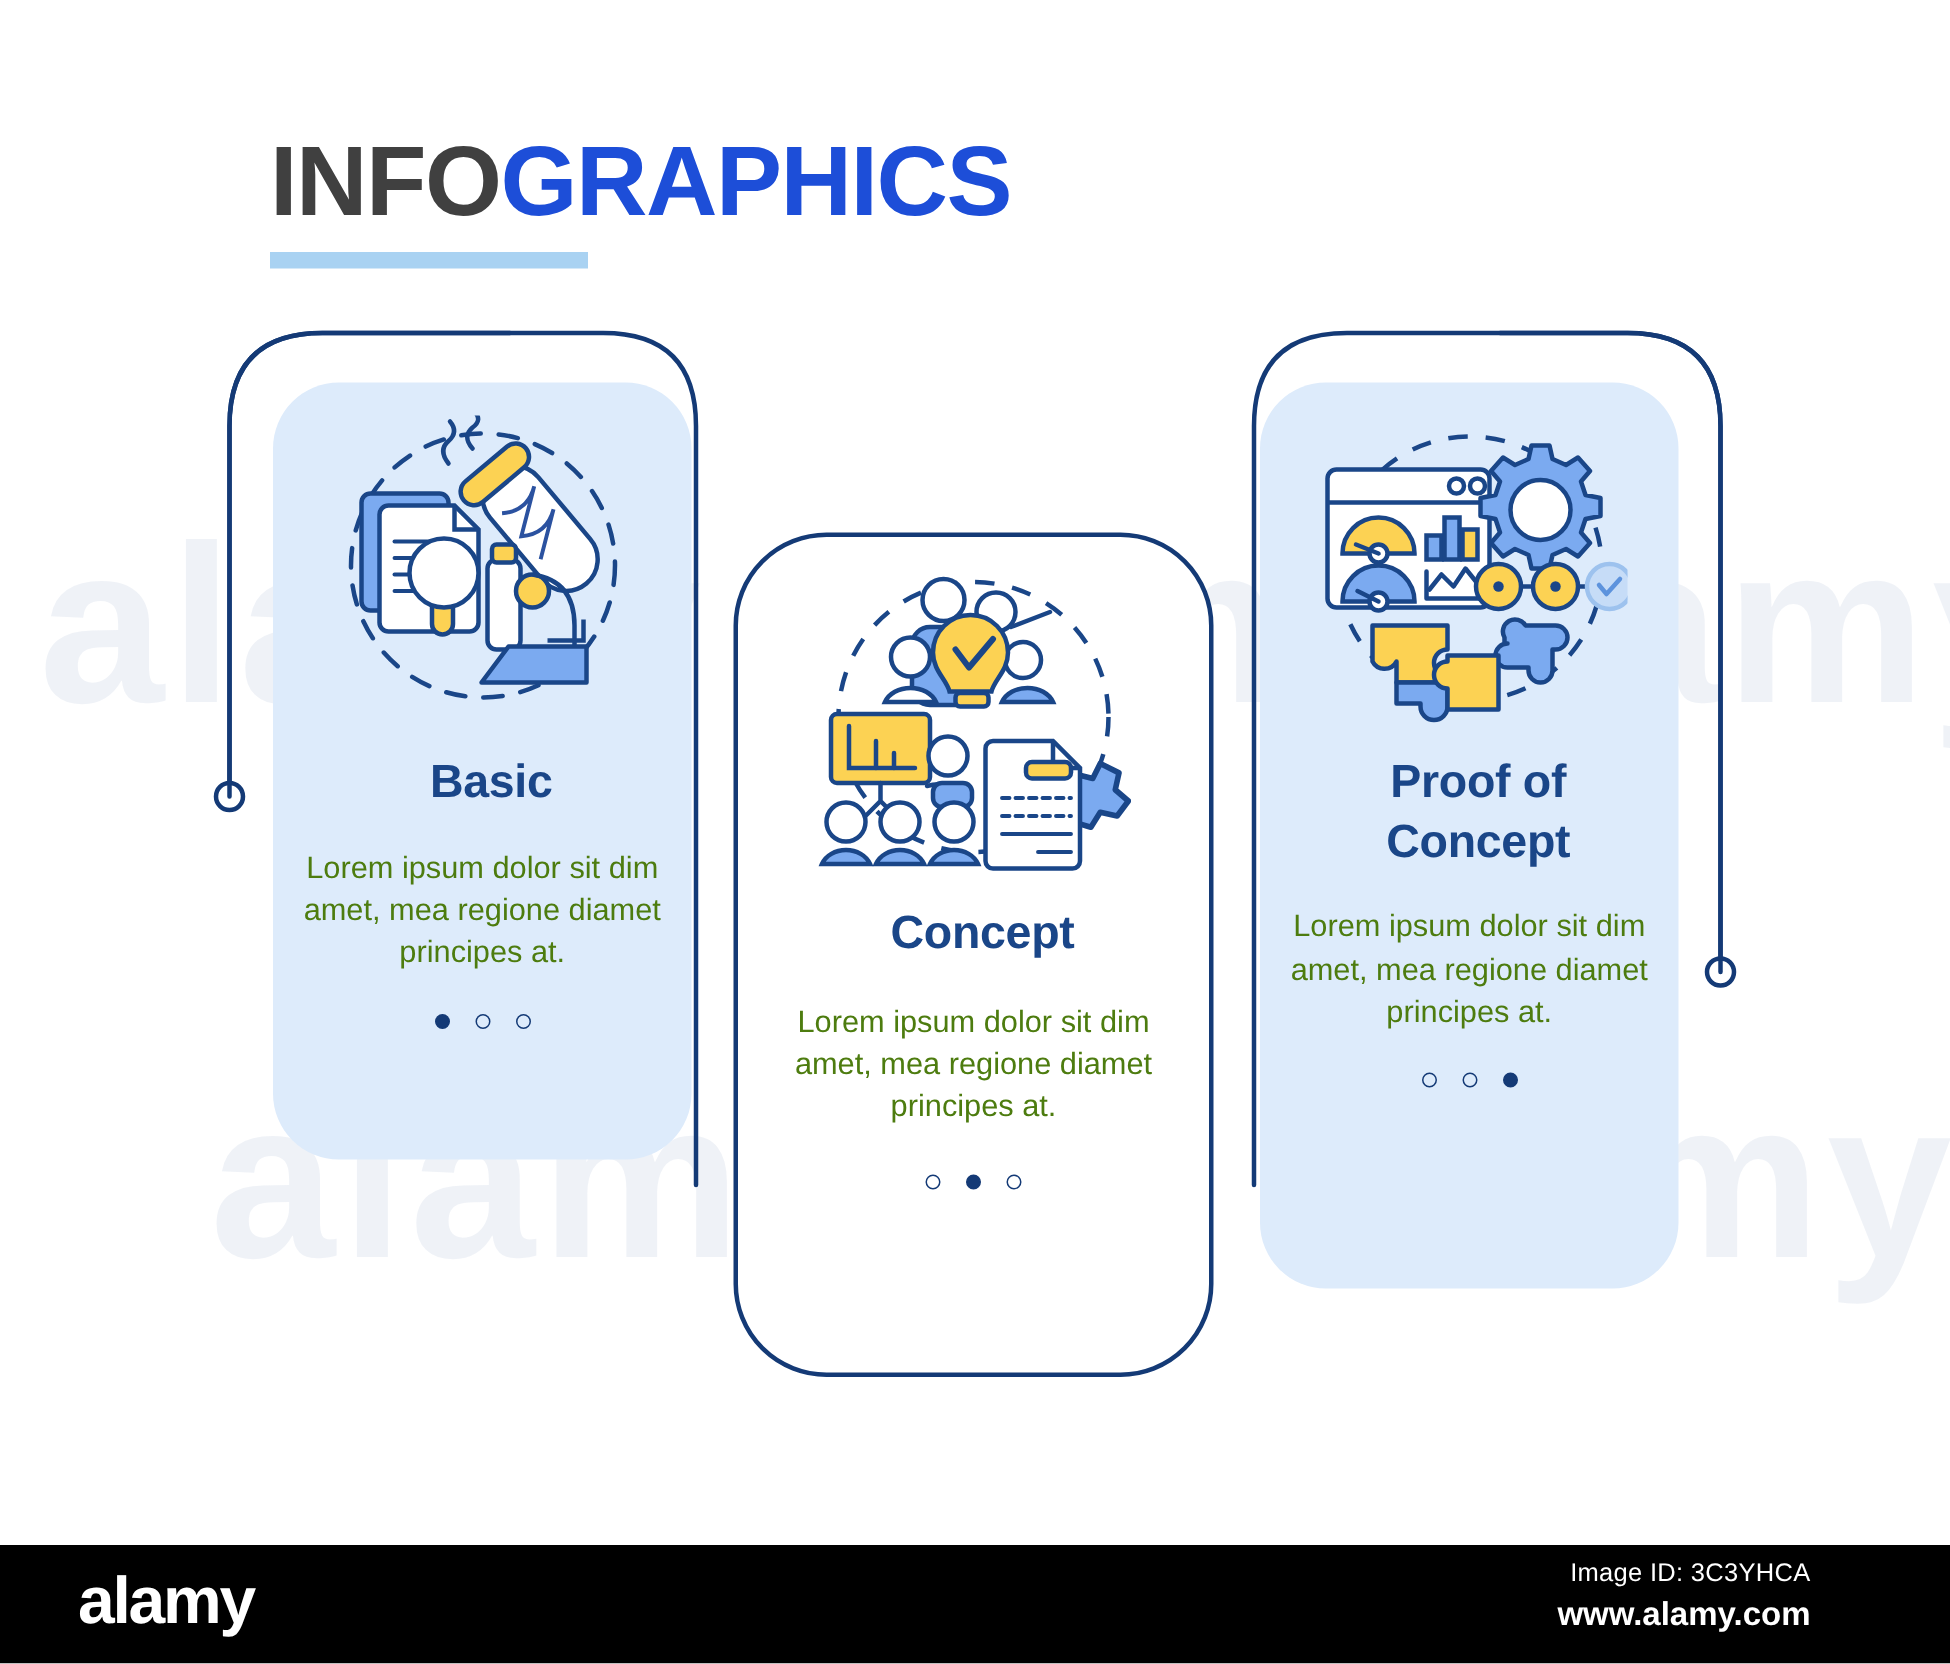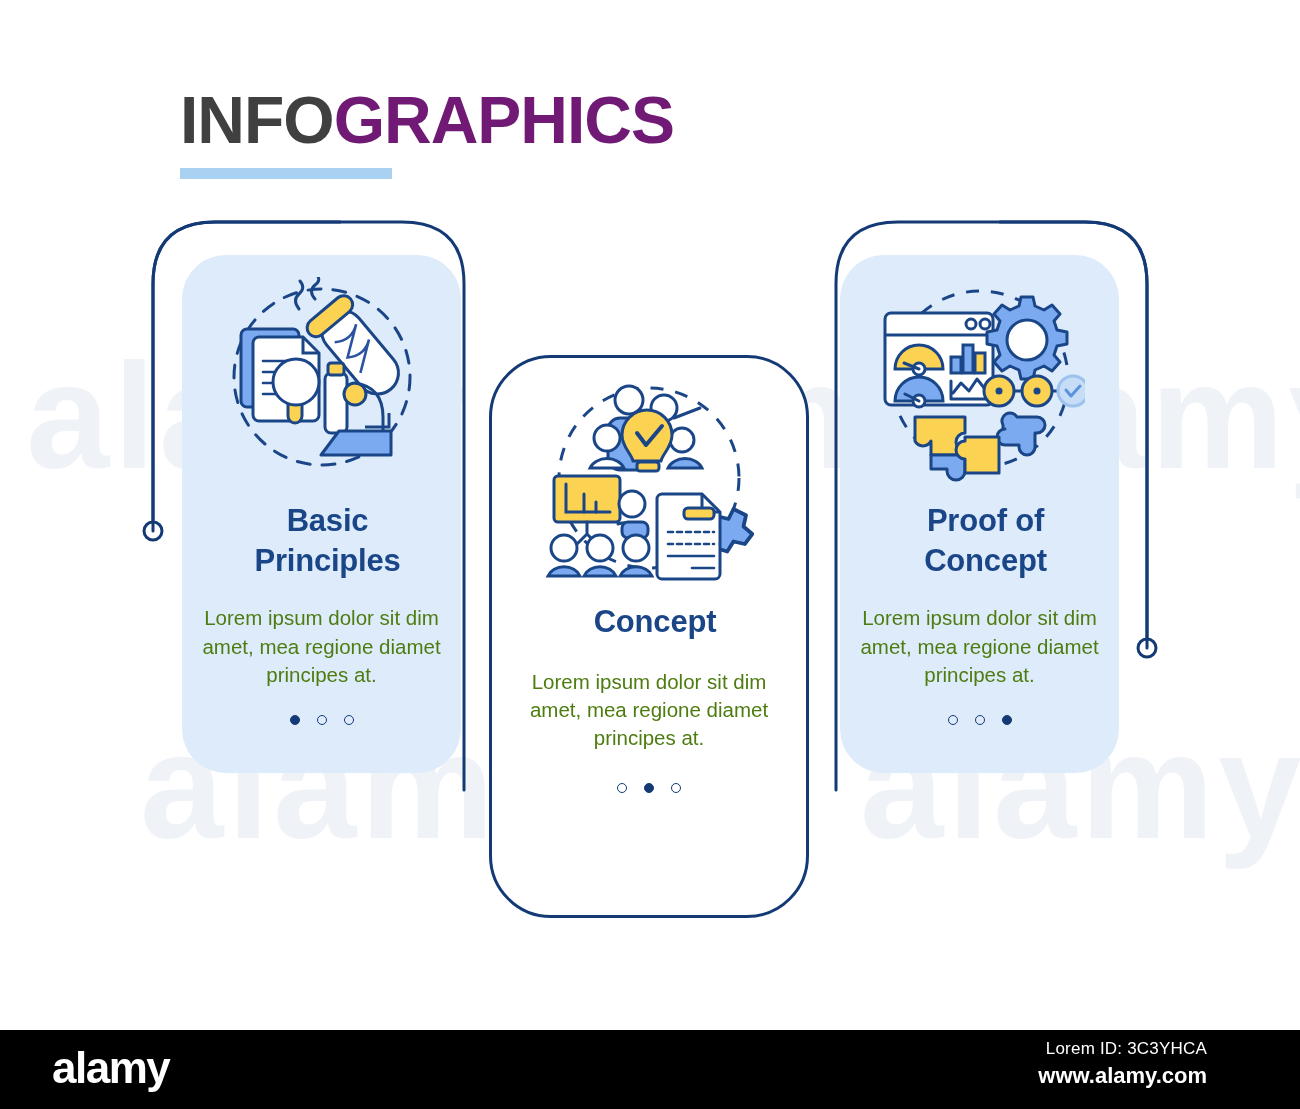--- a/index.html
+++ b/index.html
@@ -24,21 +24,21 @@
     top: 86px;
   }
   .title {
     font-size: 66px;
     font-weight: 700;
     letter-spacing: -1px;
     line-height: 1.05;
     white-space: nowrap;
   }
   .title .t-dark { color: #404040; }
-  .title .t-gold { color: #701a75; }
+  .title .t-gold { color: #1d4ed8; }
   .title-rule {
     position: absolute;
     left: 180px;
     top: 168px;
     width: 212px;
     height: 11px;
     background: #A9D2F2;
   }
 
   
@@ -56,21 +56,21 @@
     flex-direction: column;
     align-items: center;
     text-align: center;
   }
   .card-side {
     width: 279px;
     background: #DDEBFB;
     border-radius: 44px;
   }
   .card-1 { left: 182px; top: 255px; height: 518px; }
-  .card-3 { left: 840px; top: 255px; height: 518px; }
+  .card-3 { left: 840px; top: 255px; height: 604px; }
   .card-2 {
     left: 489px;
     top: 355px;
     width: 320px;
     height: 563px;
     background: #ffffff;
     border: 3px solid #143A76;
     border-radius: 62px;
   }
 
@@ -229,21 +229,20 @@
         <rect x="108" y="96" width="22" height="60" rx="6" fill="#FFFFFF" stroke="#1A4688" stroke-width="3"></rect>
         <rect x="111" y="86" width="16" height="12" rx="3" fill="#FCD253" stroke="#1A4688" stroke-width="3"></rect>
         <circle cx="138" cy="117" r="11" fill="#FCD253" stroke="#1A4688" stroke-width="3"></circle>
         <path d="M138 106 q28 4 28 34 v14" fill="none" stroke="#1A4688" stroke-width="3"></path>
         <path d="M148 150 h24 v-14" fill="none" stroke="#1A4688" stroke-width="3"></path>
         <path d="M104 178 l18 -24 h52 v24 z" fill="#7BAAF0" stroke="#1A4688" stroke-width="3" stroke-linejoin="round"></path>
       </svg>
     </div>
     <div class="card-head">
       <div>Basic</div>
-      <div>Principles</div>
     </div>
     <div class="card-body">Lorem ipsum dolor sit dim amet, mea regione diamet principes at.</div>
     <div class="dots">
       <span class="dot on"></span>
       <span class="dot"></span>
       <span class="dot"></span>
     </div>
   </div>
 
   <div class="card card-2">
@@ -356,17 +355,17 @@
     <div class="card-body">Lorem ipsum dolor sit dim amet, mea regione diamet principes at.</div>
     <div class="dots">
       <span class="dot"></span>
       <span class="dot"></span>
       <span class="dot on"></span>
     </div>
   </div>
 
   <div id="footer">
     <div class="alamy-logo">alamy</div>
-    <div class="img-id">Lorem ID: 3C3YHCA</div>
+    <div class="img-id">Image ID: 3C3YHCA</div>
     <div class="site">www.alamy.com</div>
   </div>
 
 </div>
 
 </body></html>

